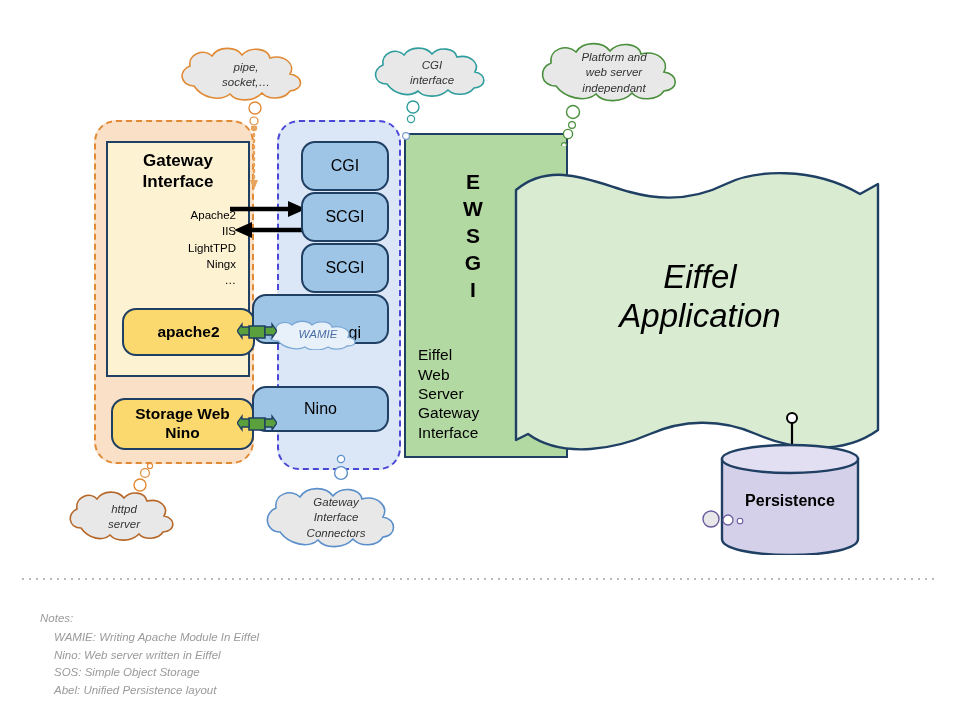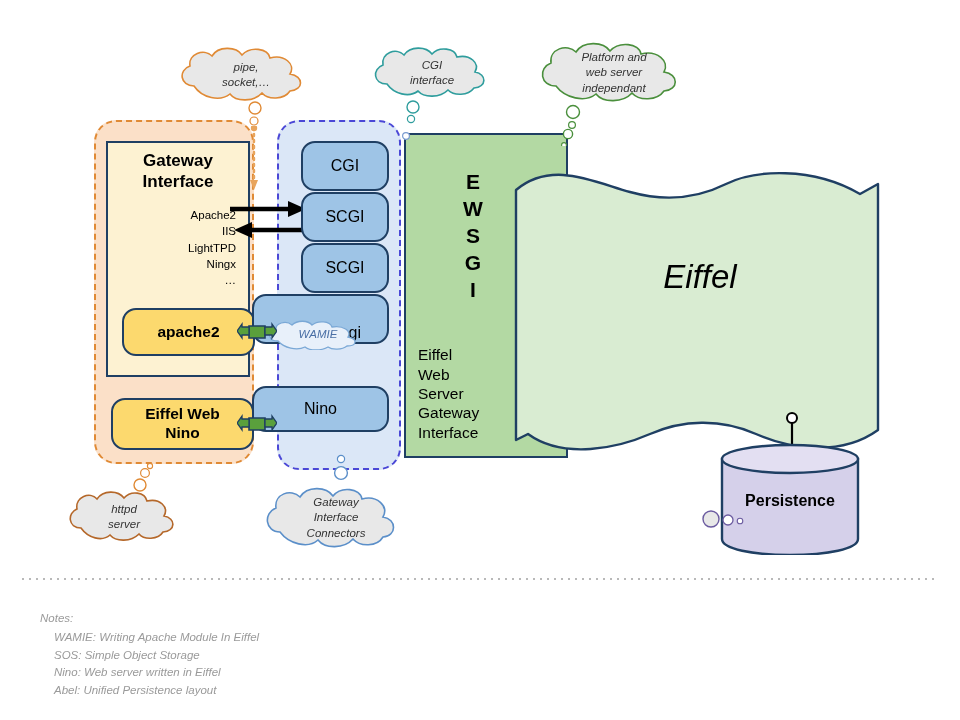--- a/index.html
+++ b/index.html
@@ -241,21 +241,21 @@
       <div>Ningx</div>
       <div>…</div>
     </div>
   </div>
 
   <div class="abs host-box host-apache">
     <span>apache2</span>
   </div>
   <div class="abs host-box host-nino">
     <span>
-      <span>Eiffel Web</span><br>
+      <span>Storage Web</span><br>
       <span>Nino</span>
     </span>
   </div>
 
   <svg class="abs arrow-svg" viewBox="0 0 84 44">
     <g>
       <line x1="2" y1="11" x2="62" y2="11" stroke="#000" stroke-width="4.5"></line>
       <polygon points="60,3 78,11 60,19" fill="#000"></polygon>
     </g>
     <g>
@@ -333,20 +333,21 @@
              L 366 16
              L 366 262
              C 330 288, 280 282, 244 266
              C 208 250, 170 252, 138 266
              C 106 280, 52 292, 16 266
              L 4 272
              Z" fill="#d9ecd2" stroke="#1f3f63" stroke-width="2.4" stroke-linejoin="round"></path>
   </svg>
   <div class="flag-label">
     <div>Eiffel</div>
+    <div>Application</div>
   </div>
 
   <svg class="abs persist-link" viewBox="0 0 24 50">
     <line x1="12" y1="8" x2="12" y2="42" stroke="#000" stroke-width="2.2"></line>
     <circle cx="12" cy="6" r="5" fill="#fff" stroke="#000" stroke-width="2"></circle>
     <circle cx="12" cy="44" r="5" fill="#fff" stroke="#000" stroke-width="2"></circle>
   </svg>
 
   <svg class="abs persist" viewBox="0 0 140 112">
     <path d="M2 16 L2 96 C2 106 33 112 70 112 C107 112 138 106 138 96 L138 16 Z" fill="#d5d0ea" stroke="#1f3f63" stroke-width="2.4"></path>
@@ -399,19 +400,19 @@
   </svg>
 
   <svg class="abs divider">
     <line x1="0" y1="1" x2="916" y2="1" stroke="#b9b9b9" stroke-width="2" stroke-dasharray="2 5"></line>
   </svg>
 
   <div class="abs notes">
     <div class="notes-title">Notes:</div>
     <div class="notes-list">
       <div>WAMIE: Writing Apache Module In Eiffel</div>
+      <div>Nino: Web server written in Eiffel</div>
       <div>SOS: Simple Object Storage</div>
-      <div>Nino: Web server written in Eiffel</div>
       <div>Abel: Unified Persistence layout</div>
     </div>
   </div>
 
 </div>
 
 </body></html>

